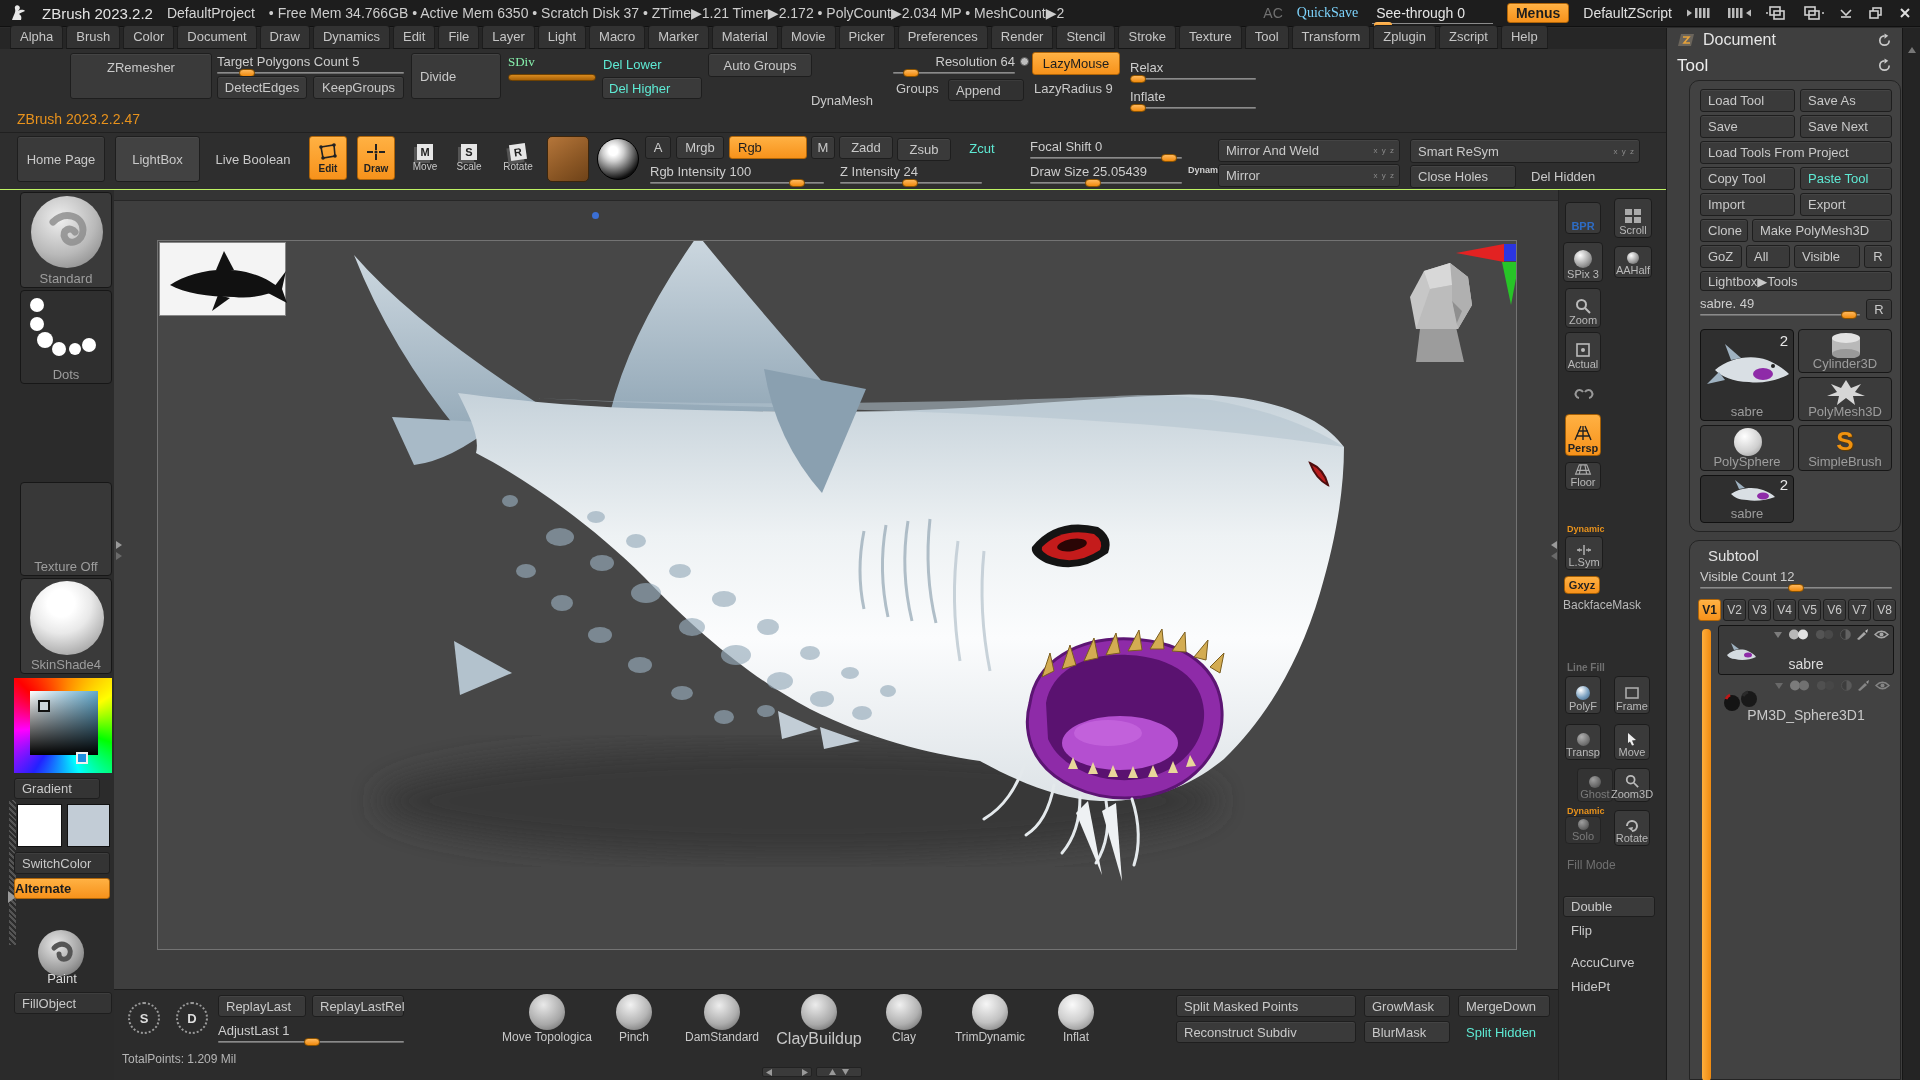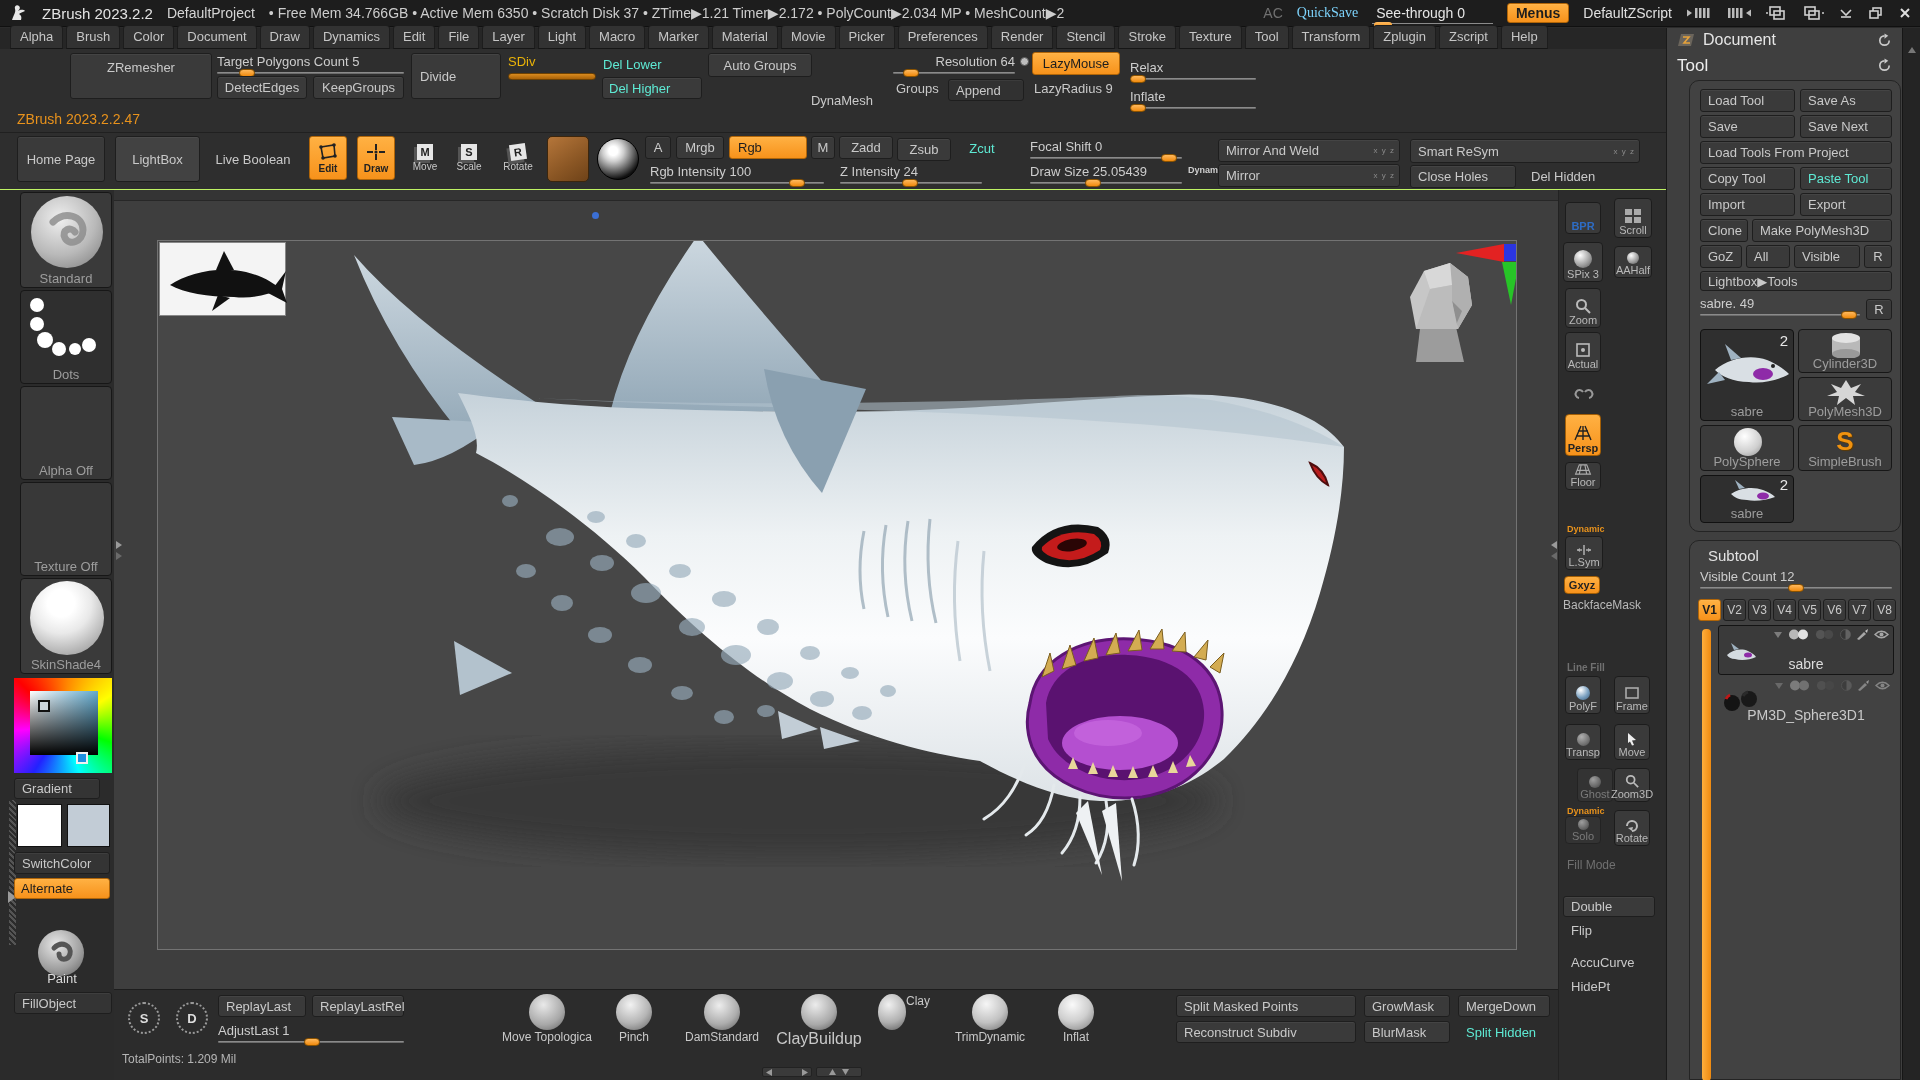--- a/index.html
+++ b/index.html
@@ -12,21 +12,21 @@
        box-shadow:inset 0 1px 0 rgba(255,255,255,.05);}
   .btn.left{justify-content:flex-start;padding-left:7px;}
   .btn.dim{color:#5eead4;text-align:center;}
   .btn.orange{background:linear-gradient(#ffb143,#f7921b);color:#1d1d1d;border-color:#b06508;font-weight:bold;}
   .btn.noborder{border-color:transparent;background:transparent;box-shadow:none;}
   .lbl{font-size:13px;color:#c9c9c9;white-space:nowrap;}
   .lbl.dim{color:#707070;}
   .micro{font-size:9px;font-weight:bold;color:#e8921c;}
   .slider{position:absolute;}
   .slider .s-label{font-size:13px;color:#cdcdcd;white-space:nowrap;display:block;}
-  .slider .s-label.dim{color:#eab308;}
+  .slider .s-label.dim{color:#86efac;font-family:Liberation Serif, serif;}
   .slider .s-track{position:relative;height:2px;background:linear-gradient(#9a9a9a,#5c5c5c);margin-top:3px;border-radius:1px;}
   .slider .s-handle{position:absolute;top:-3px;width:16px;height:8px;border-radius:4px;
         background:linear-gradient(#ffb95d,#f08a0e);border:1px solid #8a5200;}
   .sphere{border-radius:50%;}
   .badge2{position:absolute;top:2px;right:5px;font-size:15px;color:#e8e8e8;}
   .tile{position:absolute;background:#333;border:1px solid #171717;border-radius:4px;overflow:hidden;}
   .tile .t-label{position:absolute;left:0;right:0;bottom:1px;text-align:center;font-size:13px;color:#9d9d9d;}
   .xyz{font-size:8px;color:#8a8a8a;letter-spacing:1px;margin-left:auto;padding-right:4px;}
   .menu-item{background:#323232;border:1px solid #1d1d1d;border-bottom-color:#161616;border-radius:4px 4px 0 0;
       padding:3px 9px 4px;font-size:13px;color:#c6c6c6;}
@@ -436,40 +436,37 @@
             <circle cx="16" cy="14" r="7"></circle>
             <circle cx="16" cy="33" r="7"></circle>
             <circle cx="24" cy="49" r="8"></circle>
             <circle cx="38" cy="58" r="7"></circle>
             <circle cx="54" cy="58" r="6"></circle>
             <circle cx="68" cy="54" r="7"></circle>
           </g>
         </svg>
       <span class="t-label">Dots</span>
     </div>
-    <div class="tile" style="left:20px;top:196px;width:92px;height:94px;background:#383838;">
-      <span class="t-label">Alpha Off</span>
-    </div>
     <div class="tile" style="left:20px;top:292px;width:92px;height:94px;background:#383838;">
       <span class="t-label">Texture Off</span>
     </div>
     <div class="tile" style="left:20px;top:388px;width:92px;height:96px;background:#3a3a3a;">
       <div class="sphere" style="position:absolute;left:9px;top:2px;width:74px;height:74px;background:radial-gradient(circle at 42% 30%,#ffffff 20%,#e9e9e9 45%,#9f9f9f 85%);"></div>
       <span class="t-label">SkinShade4</span>
     </div>
     <div style="position:absolute;left:14px;top:488px;width:98px;height:95px;background:conic-gradient(from 315deg,red,#ff8800,yellow,lime,cyan,#2222ff,magenta,red);">
       <div style="position:absolute;left:16px;top:13px;width:68px;height:64px;background:linear-gradient(to top,#000,rgba(0,0,0,0)),linear-gradient(to right,#fff,#62aace);"></div>
       <div style="position:absolute;left:24px;top:22px;width:12px;height:12px;background:#cdd6dd;border:2px solid #111;"></div>
       <div style="position:absolute;left:62px;top:74px;width:12px;height:12px;background:#1d8fe0;border:2px solid #f0f0f0;"></div>
     </div>
     <div class="btn left" style="position:absolute;left:14px;top:588px;width:86px;height:21px;background:#343434;">Gradient</div>
     <div style="position:absolute;left:17px;top:614px;width:45px;height:43px;background:#fff;border:1px solid #111;"></div>
     <div style="position:absolute;left:67px;top:614px;width:43px;height:43px;background:#c2ccd6;border:1px solid #111;"></div>
     <div class="btn left" style="position:absolute;left:14px;top:662px;width:96px;height:22px;background:#343434;">SwitchColor</div>
-    <div class="btn orange" style="position:absolute;left:14px;top:688px;width:96px;height:21px;justify-content:flex-start;padding-left:6px;font-weight:normal;text-align:right;">Alternate</div>
+    <div class="btn orange" style="position:absolute;left:14px;top:688px;width:96px;height:21px;justify-content:flex-start;font-weight:bold;text-align:right;">Alternate</div>
     <div style="position:absolute;left:34px;top:740px;width:56px;height:56px;">
       <div class="sphere" style="position:absolute;left:4px;top:0;width:46px;height:46px;background:radial-gradient(circle at 40% 32%,#e8e8e8,#9e9e9e 60%,#5c5c5c);"></div>
       <svg style="position:absolute;left:4px;top:0;" width="46" height="46" viewBox="0 0 46 46">
           <path d="M 16,18 C 24,10 34,16 32,24 C 30,31 21,31 21,24" fill="none" stroke="#555" stroke-width="5" stroke-linecap="round"></path>
         </svg>
       <span class="lbl" style="position:absolute;left:0;right:0;bottom:0;text-align:center;font-size:13px;color:#d9d9d9;">Paint</span>
     </div>
     <div class="btn left" style="position:absolute;left:14px;top:802px;width:98px;height:22px;background:#343434;">FillObject</div>
   </div>
 
@@ -801,21 +798,21 @@
         <span class="lbl" style="font-size:12px;">Pinch</span>
       </div>
       <div style="width:76px;display:flex;flex-direction:column;align-items:center;">
         <span class="sphere" style="width:36px;height:36px;background:radial-gradient(circle at 42% 32%,#ededed,#adadad 58%,#585858);"></span>
         <span class="lbl" style="font-size:12px;">DamStandard</span>
       </div>
       <div style="width:74px;display:flex;flex-direction:column;align-items:center;">
         <span class="sphere" style="width:36px;height:36px;background:radial-gradient(circle at 40% 30%,#ececec,#a9a9a9 60%,#555);"></span>
         <span class="lbl" style="font-size:16px;">ClayBuildup</span>
       </div>
-      <div style="width:52px;display:flex;flex-direction:row;">
+      <div style="width:52px;display:flex;flex-direction:column;align-items:center;">
         <span class="sphere" style="width:36px;height:36px;background:radial-gradient(circle at 38% 30%,#f0f0f0,#b0b0b0 58%,#5a5a5a);"></span>
         <span class="lbl" style="font-size:12px;">Clay</span>
       </div>
       <div style="width:76px;display:flex;flex-direction:column;align-items:center;">
         <span class="sphere" style="width:36px;height:36px;background:radial-gradient(circle at 40% 28%,#f6f6f6,#c2c2c2 55%,#6a6a6a);"></span>
         <span class="lbl" style="font-size:12px;">TrimDynamic</span>
       </div>
       <div style="width:52px;display:flex;flex-direction:column;align-items:center;">
         <span class="sphere" style="width:36px;height:36px;background:radial-gradient(circle at 40% 30%,#fafafa,#cfcfcf 50%,#7a7a7a);"></span>
         <span class="lbl" style="font-size:12px;">Inflat</span>

